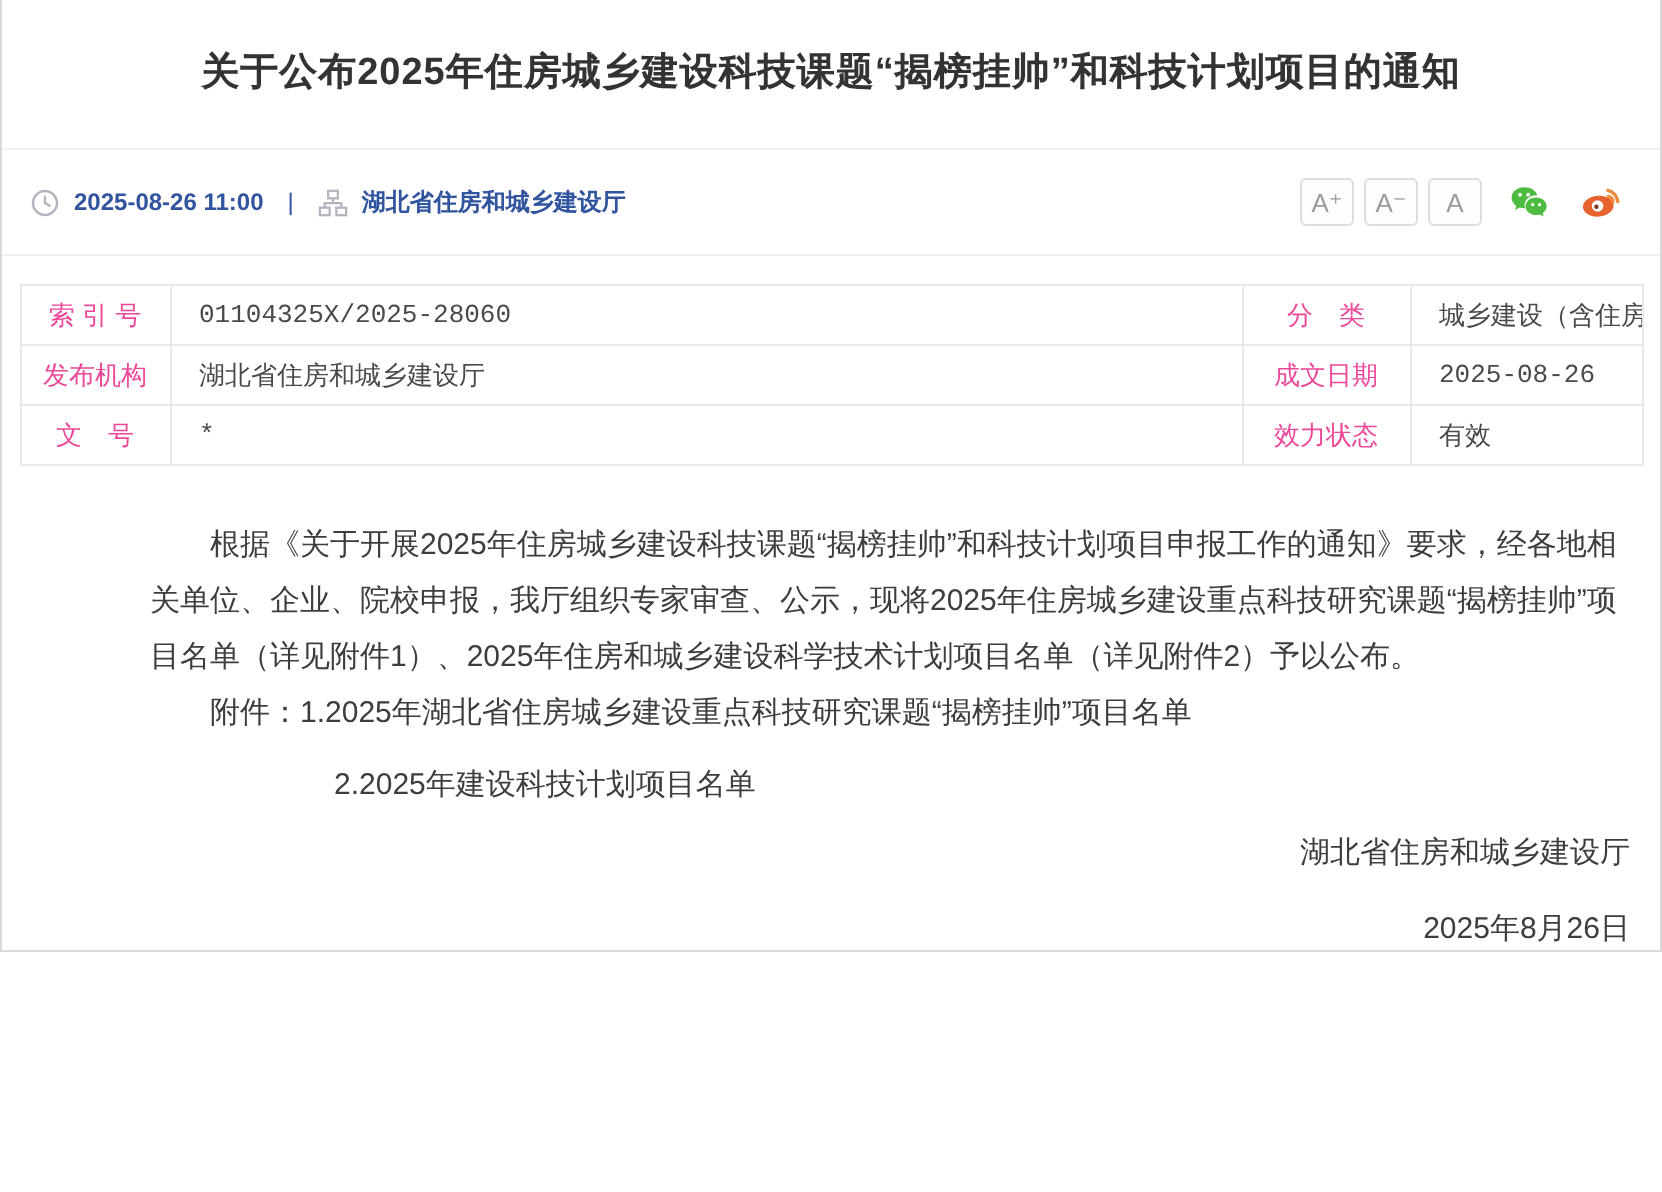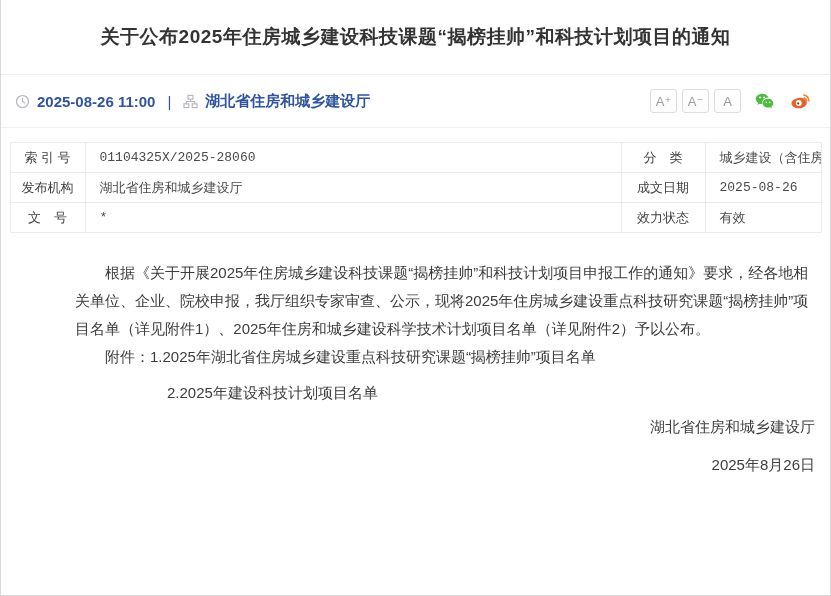--- a/index.html
+++ b/index.html
@@ -4,21 +4,21 @@
 <style>
   * { box-sizing: border-box; margin: 0; padding: 0; }
   html, body { background: #fff; }
   body {
     width: 831px; height: 596px;
     font-family: "Liberation Sans", "DejaVu Sans", sans-serif;
     color: #333;
     overflow: hidden;
   }
   .page {
-    width: 831px; height: 596px;
+    width: 831px; height: 476px;
     background: #fff;
     border-left: 1px solid #d9d9d9;
     border-right: 1px solid #d9d9d9;
     border-bottom: 1px solid #d9d9d9;
     overflow: hidden;
   }
   
   .title-wrap {
     height: 75px;
     display: flex; align-items: center; justify-content: center;
@@ -31,21 +31,21 @@
   }
   
   .meta-row {
     height: 53px;
     display: flex; align-items: center; justify-content: space-between;
     border-bottom: 1px solid #efefef;
     padding: 0 18px 0 14px;
   }
   .meta-left {
     display: flex; align-items: center;
-    color: #31549f; font-size: 15px; font-weight: 700;
+    color: #31549f; font-size: 12px; font-weight: 700;
   }
   .meta-left .ic { display: inline-flex; margin-right: 7px; }
   .meta-sep { margin: 0 12px; color: #31549f; font-weight: 400; }
   .meta-right { display: flex; align-items: center; }
   .font-btn {
     width: 27px; height: 24px; margin-left: 5px;
     border: 1px solid #ddd; border-radius: 3px; background: #fdfdfd;
     color: #9a9a9a; font-size: 13px; line-height: 1;
     display: inline-flex; align-items: center; justify-content: center;
     cursor: pointer;
@@ -56,21 +56,21 @@
     width: 812px; margin: 14px auto 0;
     border-collapse: collapse; table-layout: fixed;
     font-size: 13px;
   }
   .info-table td {
     border: 1px solid #eaeaea;
     height: 30px; padding: 0 8px;
     overflow: hidden; white-space: nowrap;
   }
   .info-table td.lbl {
-    color: #404040; text-align: center; padding: 0 2px;
+    color: #ec4899; text-align: center; padding: 0 2px;
     background: #fff;
   }
   .info-table td.val { color: #4a4a4a; padding-left: 14px; font-family: Liberation Mono, monospace; }
   
   .article {
     padding: 20px 15px 0 62px;
     font-size: 15px; line-height: 28px; color: #3d3d3d;
   }
   .article .para { text-indent: 2em; margin-left: 12px; }
   .article .p1 { margin-top: 6px; }

